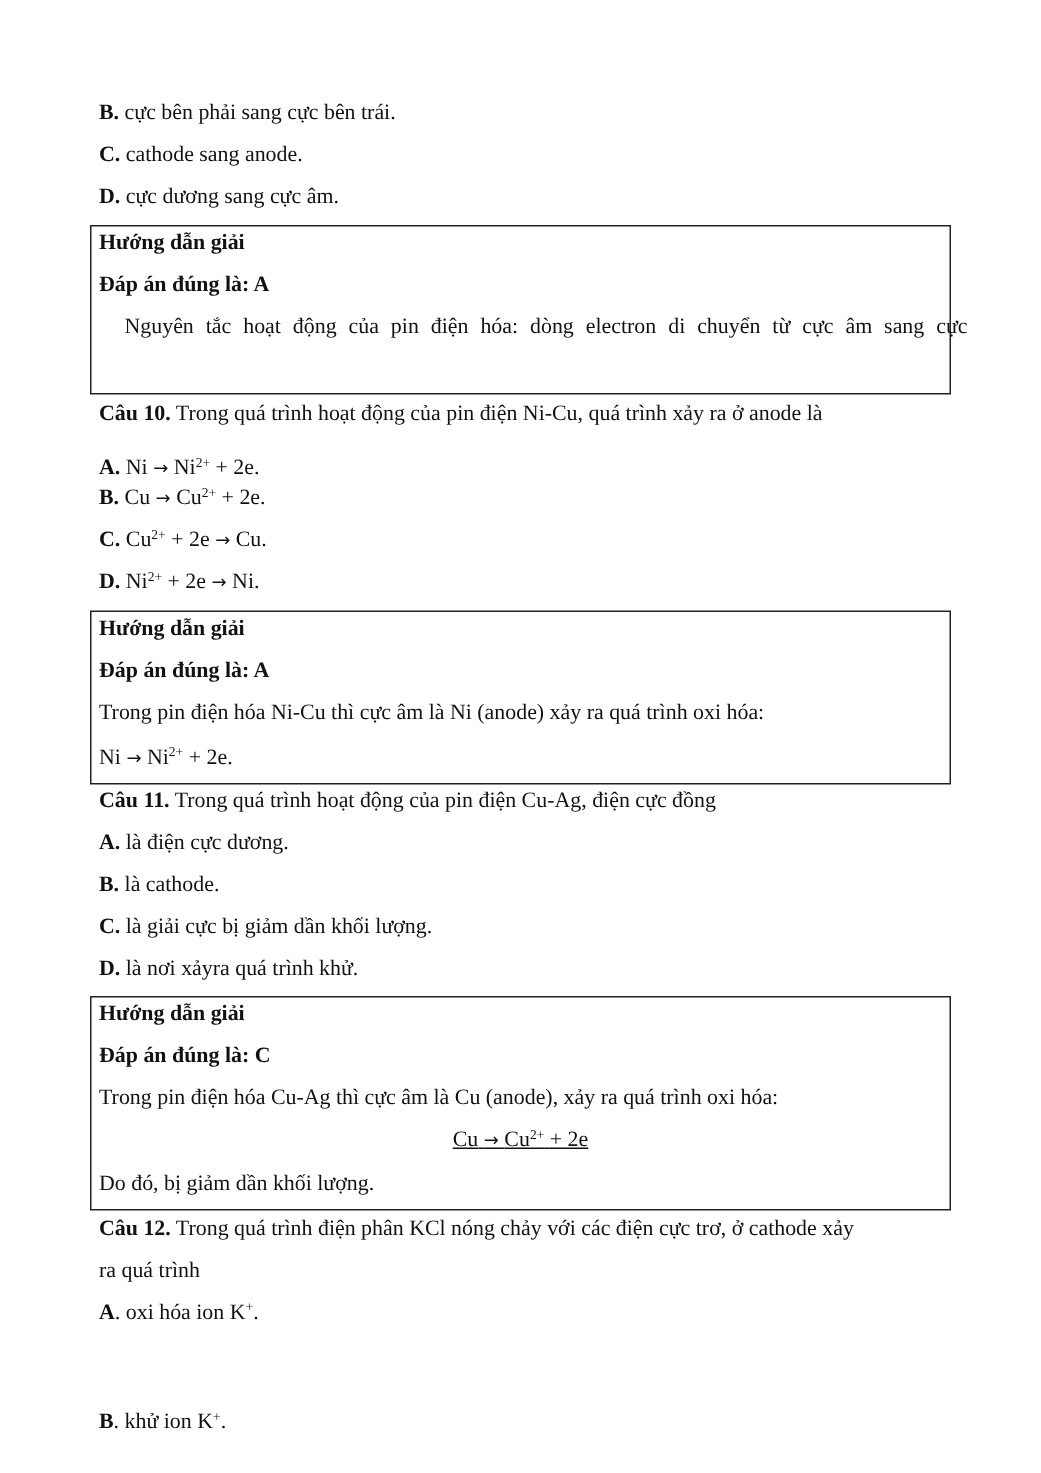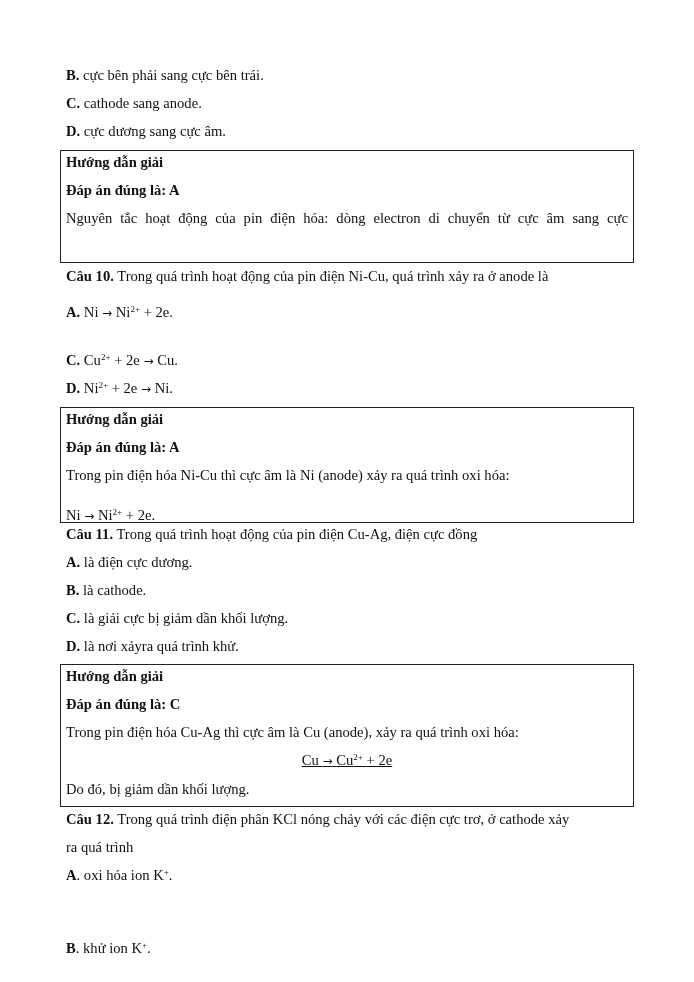--- a/index.html
+++ b/index.html
@@ -12,21 +12,21 @@
   .line {
     position: absolute; left: 66px; height: 28px; line-height: 28px;
     white-space: nowrap;
   }
   .b { font-weight: bold; }
   .box {
     position: absolute; left: 60px; width: 574px;
     border: 1.3px solid #222222; box-sizing: border-box;
   }
   .box .line { left: 5px; }
-  .justify { text-align: justify; text-align-last: justify; width: 562px; }
+  .justify { text-align: justify; text-align-last: justify; width: 562px; margin-left: 17px; }
   sup { font-size: 9px; line-height: 0; vertical-align: 5px; }
   .arrow { font-family: "DejaVu Sans", sans-serif; font-size: 12px; }
   .center { width: 562px; text-align: center; text-decoration: underline; }
 </style>
 </head>
 <body>
 
 <div class="page">
 
   <div class="line" style="top:61px">
@@ -52,40 +52,47 @@
     <span class="b">Câu 10.</span>
     <span>Trong quá trình hoạt động của pin điện Ni-Cu, quá trình xảy ra ở anode là</span>
   </div>
   <div class="line" style="top:298px">
     <span class="b">A.</span>
     <span>Ni</span>
     <span class="arrow">→</span>
     <span>Ni</span><sup>2+</sup>
     <span>+ 2e.</span>
   </div>
+  <div class="line" style="top:318px">
+    <span class="b">B.</span>
+    <span>Cu</span>
+    <span class="arrow">→</span>
+    <span>Cu</span><sup>2+</sup>
+    <span>+ 2e.</span>
+  </div>
   <div class="line" style="top:346px">
     <span class="b">C.</span>
     <span>Cu</span><sup>2+</sup>
     <span>+ 2e</span>
     <span class="arrow">→</span>
     <span>Cu.</span>
   </div>
   <div class="line" style="top:374px">
     <span class="b">D.</span>
     <span>Ni</span><sup>2+</sup>
     <span>+ 2e</span>
     <span class="arrow">→</span>
     <span>Ni.</span>
   </div>
 
   <div class="box" style="top:407px;height:116px">
     <div class="line b" style="top:-3px">Hướng dẫn giải</div>
     <div class="line b" style="top:25px">Đáp án đúng là: A</div>
     <div class="line" style="top:53px">Trong pin điện hóa Ni-Cu thì cực âm là Ni (anode) xảy ra quá trình oxi hóa:</div>
-    <div class="line" style="top:93px">
+    <div class="line" style="top:83px">
       <span>Ni</span>
       <span class="arrow">→</span>
       <span>Ni</span><sup>2+</sup>
       <span>+ 2e.</span>
     </div>
   </div>
 
   <div class="line" style="top:520px">
     <span class="b">Câu 11.</span>
     <span>Trong quá trình hoạt động của pin điện Cu-Ag, điện cực đồng</span>

